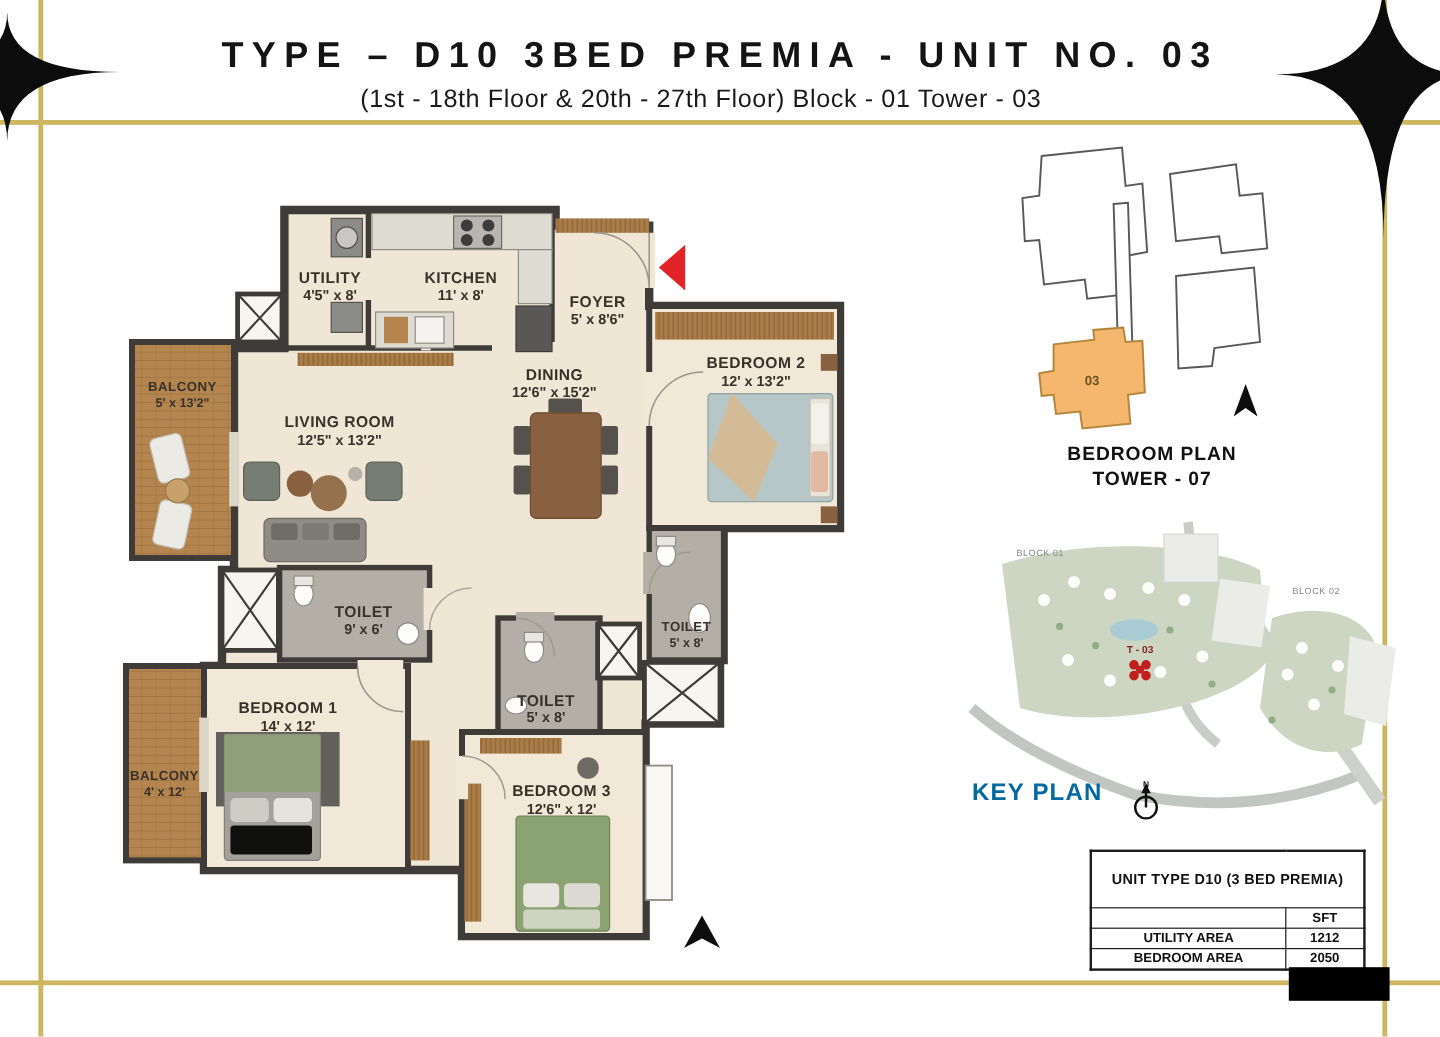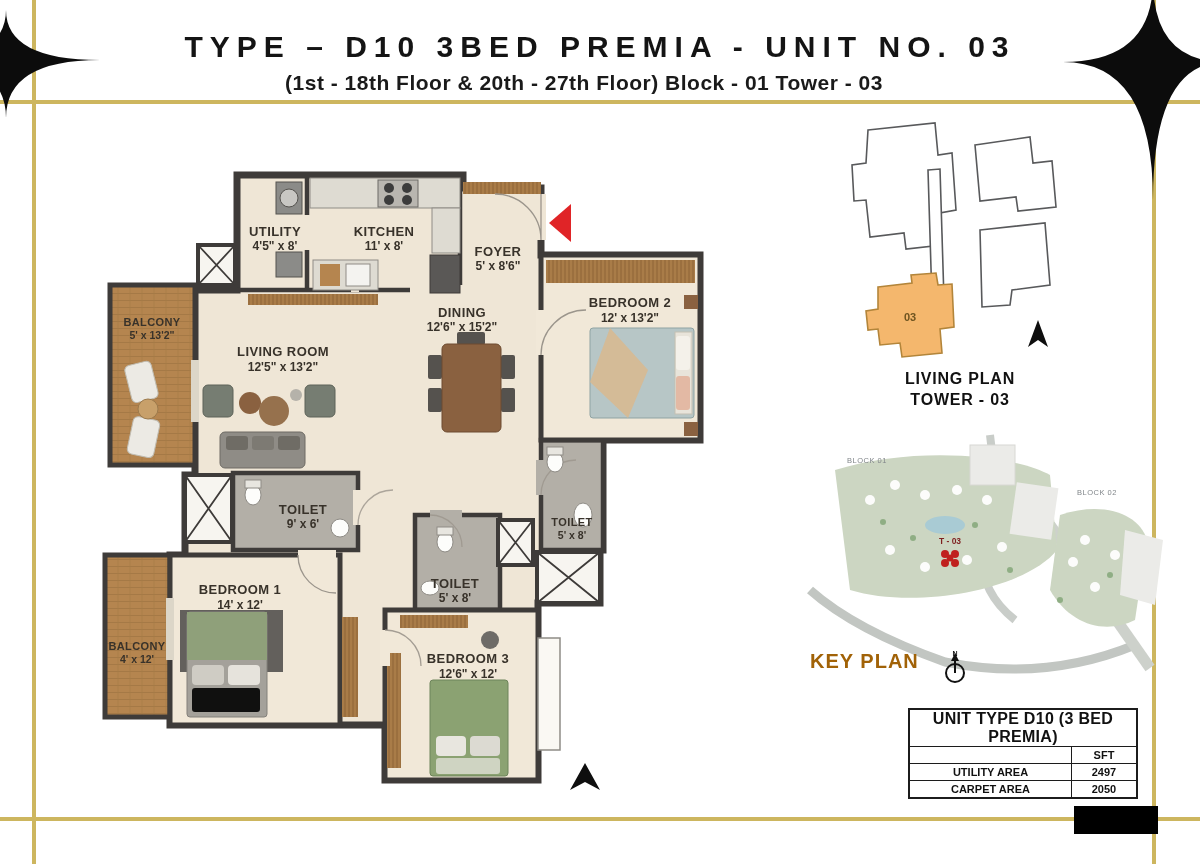--- a/index.html
+++ b/index.html
@@ -2,30 +2,30 @@
 <html><head>
 <meta charset="utf-8">
 <style>
   html,body{margin:0;padding:0;background:#fff;}
   #stage{position:relative;width:1200px;height:864px;background:#ffffff;overflow:hidden;
          font-family:"Liberation Sans","DejaVu Sans",sans-serif;}
   .goldline{position:absolute;background:#cdb65f;}
   .title{position:absolute;left:0;top:30px;width:1200px;text-align:center;
          font-size:30px;font-weight:700;letter-spacing:7px;color:#141414;white-space:nowrap;}
   .subtitle{position:absolute;left:0;top:71px;width:1168px;text-align:center;
-         font-size:21px;font-weight:700;letter-spacing:.5px;color:#1a1a1a;white-space:nowrap;}
+         font-size:21px;font-weight:400;letter-spacing:.5px;color:#1a1a1a;white-space:nowrap;}
   .cluster-title{position:absolute;left:845px;top:368px;width:230px;text-align:center;
          font-size:16px;font-weight:700;letter-spacing:.8px;color:#111;line-height:21px;}
   .keyplan-title{position:absolute;left:810px;top:650px;width:140px;
-         font-size:20px;font-weight:700;letter-spacing:1px;color:#a16207;}
+         font-size:20px;font-weight:700;letter-spacing:1px;color:#0369a1;}
   
   .area-table{position:absolute;left:908px;top:708px;width:230px;border:2px solid #1c1c1c;
       border-collapse:collapse;font-size:11px;color:#111;}
   .area-table td{border:1.5px solid #1c1c1c;text-align:center;padding:2px 3px;font-weight:700;}
-  .area-table .hdr{font-size:16px;letter-spacing:.3px;padding:0 2px;}
+  .area-table .hdr{font-size:12px;letter-spacing:.3px;padding:16px 2px;}
   .area-table .val{width:58px;}
   .blackrect{position:absolute;left:1074px;top:806px;width:84px;height:28px;background:#000;}
   svg text{font-family:"Liberation Sans","DejaVu Sans",sans-serif;}
   .roomname{font-size:13px;font-weight:700;fill:#38322a;letter-spacing:.4px;}
   .roomdim{font-size:12px;font-weight:600;fill:#38322a;}
   .roomname.small{font-size:11px;}
   .roomdim.small{font-size:10.5px;}
   .maplabel{font-size:7.5px;fill:#81868a;letter-spacing:.5px;}
 </style>
 </head>
@@ -249,22 +249,22 @@
       <path d="M28,15 L95,8 L98,40 L112,38 L116,95 L100,98 L102,130 L66,134 L64,118 L30,122 L26,85 L14,86 L12,50 L26,48 Z"></path>
       <path d="M135,30 L190,22 L193,48 L212,46 L216,92 L178,96 L176,82 L140,86 Z"></path>
       <path d="M140,115 L205,108 L210,170 L172,175 L170,190 L142,192 Z"></path>
       <path d="M88,55 L100,54 L104,185 L92,186 Z"></path>
     </g>
     <path d="M38,172 L72,168 L71,160 L96,158 L98,170 L112,169 L114,212 L100,214 L102,238 L62,242 L60,228 L40,230 L38,214 L28,215 L26,196 L38,194 Z" fill="#f4b76d" stroke="#b3853a" stroke-width="1.6"></path>
     <text x="70" y="206" text-anchor="middle" style="font-size:11px;font-weight:700;fill:#6e5420;">03</text>
     <polygon points="198,205 188,232 198,225 208,232" fill="#0e0e0e"></polygon>
   </svg>
   <div class="cluster-title">
-    <div>LIVING PLAN</div>
-    <div>TOWER - 03</div>
+    <div>BEDROOM PLAN</div>
+    <div>TOWER - 07</div>
   </div>
 
   <svg style="position:absolute;left:795px;top:430px;" width="370" height="250" viewBox="0 0 370 250">
     <path d="M15,160 Q60,200 150,232 Q250,252 340,215" stroke="#c2c6c2" stroke-width="9" fill="none"></path>
     <path d="M195,5 q8,60 -5,90 q-15,60 30,95" stroke="#c9cdc9" stroke-width="8" fill="none"></path>
     <path d="M255,95 L355,238" stroke="#cdd1cb" stroke-width="11" fill="none"></path>
     <path d="M40,40 C120,15 220,25 255,45 L262,120 C230,160 120,180 55,160 Z" fill="#ccd6c2"></path>
     <path d="M265,85 C310,70 345,85 352,110 L340,190 C310,205 275,195 255,160 Z" fill="#ccd6c2"></path>
     <rect x="175" y="15" width="45" height="40" fill="#ebebe8" stroke="#d8d8d4"></rect>
     <rect x="218" y="55" width="42" height="52" fill="#ebebe8" transform="rotate(8 239 81)"></rect>
@@ -316,23 +316,23 @@
     <tbody>
         <tr>
           <td colspan="2" class="hdr">UNIT TYPE D10 (3 BED PREMIA)</td>
         </tr>
     <tr>
       <td></td>
       <td class="val">SFT</td>
     </tr>
     <tr>
       <td>UTILITY AREA</td>
-      <td class="val">2497</td>
+      <td class="val">1212</td>
     </tr>
     <tr>
-      <td>CARPET AREA</td>
+      <td>BEDROOM AREA</td>
       <td class="val">2050</td>
     </tr>
   </tbody>
     </table>
 
   <div class="blackrect"></div>
 </div>
 
 </body></html>

